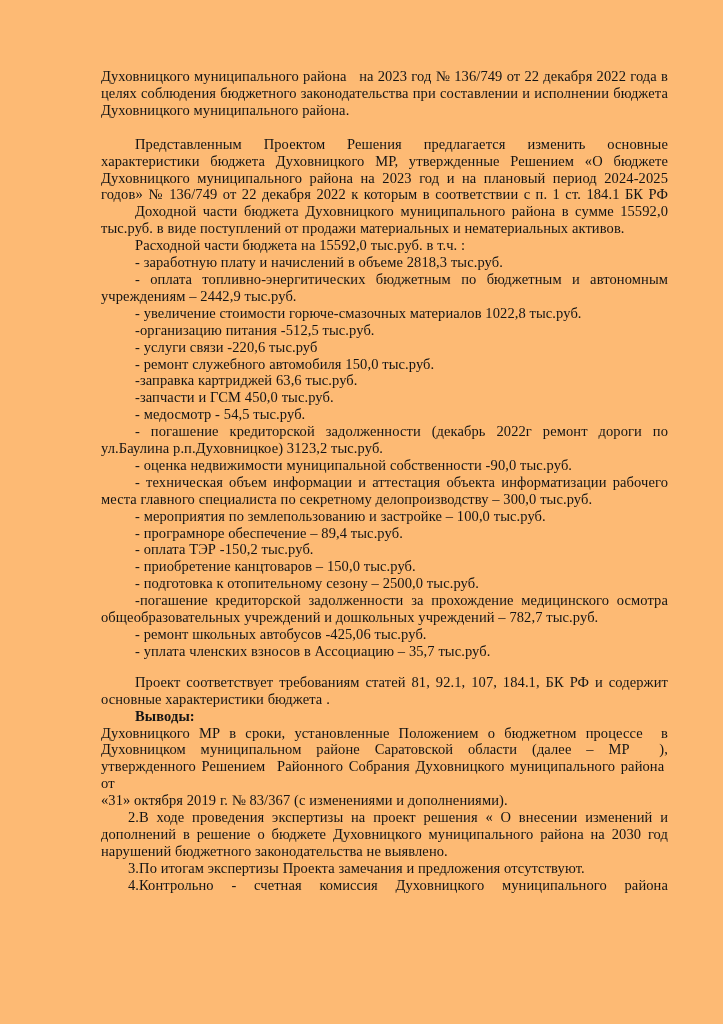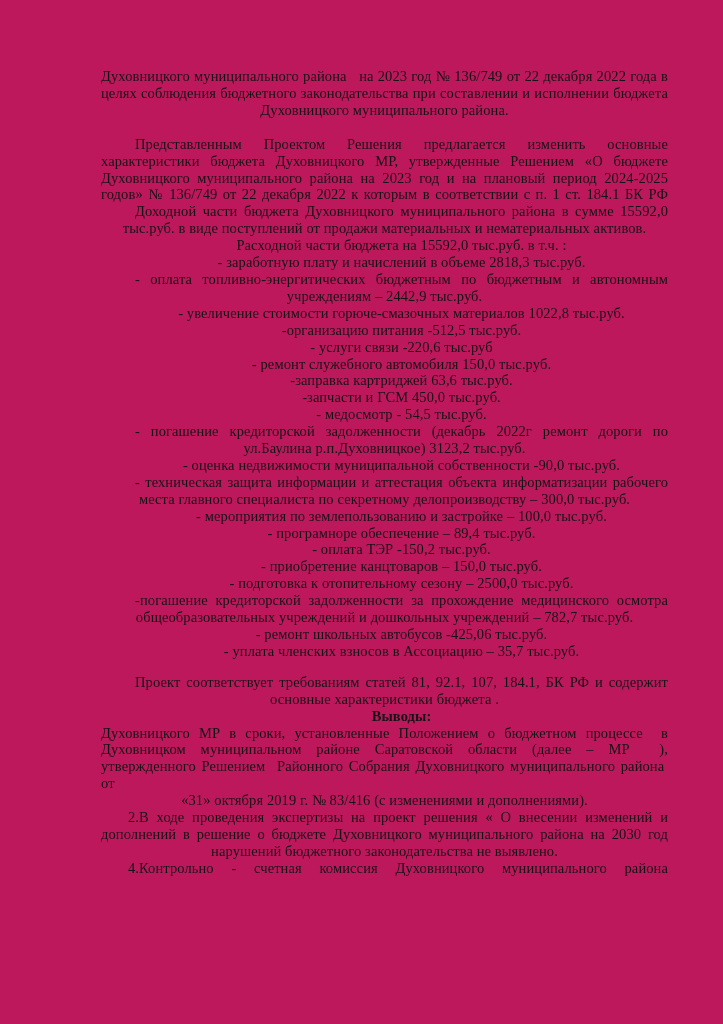--- a/index.html
+++ b/index.html
@@ -4,37 +4,36 @@
 <style>
   html, body {
     margin: 0;
     padding: 0;
     background: #ffffff;
   }
   .page {
     position: relative;
     width: 723px;
     height: 1024px;
-    background: #be185d;
+    background: #fdba74;
     overflow: hidden;
     font-family: "Liberation Serif", "DejaVu Serif", serif;
   }
   .doc {
     position: absolute;
     left: 101px;
     top: 68px;
     width: 567px;
     font-size: 14.5px;
     line-height: 16.9px;
     color: #141414;
     letter-spacing: 0.1px;
   }
   .line {
     min-height: 16.9px;
-    text-align: center;
   }
   .line.justify {
     text-align: justify;
     text-align-last: justify;
   }
   .line.ind-md { text-indent: 34px; }
   .line.ind-sm { text-indent: 27px; }
   .line.bold   { font-weight: bold; }
   .gap { width: 100%; }
 </style>
@@ -60,37 +59,38 @@
       <div class="line ind-md">- увеличение стоимости горюче-смазочных материалов 1022,8 тыс.руб.</div>
       <div class="line ind-md">-организацию питания -512,5 тыс.руб.</div>
       <div class="line ind-md">- услуги связи -220,6 тыс.руб</div>
       <div class="line ind-md">- ремонт служебного автомобиля 150,0 тыс.руб.</div>
       <div class="line ind-md">-заправка картриджей 63,6 тыс.руб.</div>
       <div class="line ind-md">-запчасти и ГСМ 450,0 тыс.руб.</div>
       <div class="line ind-md">- медосмотр - 54,5 тыс.руб.</div>
       <div class="line justify ind-md">- погашение кредиторской задолженности (декабрь 2022г ремонт дороги по</div>
       <div class="line">ул.Баулина р.п.Духовницкое) 3123,2 тыс.руб.</div>
       <div class="line ind-md">- оценка недвижимости муниципальной собственности -90,0 тыс.руб.</div>
-      <div class="line justify ind-md">- техническая защита информации и аттестация объекта информатизации рабочего</div>
+      <div class="line justify ind-md">- техническая объем информации и аттестация объекта информатизации рабочего</div>
       <div class="line">места главного специалиста по секретному делопроизводству – 300,0 тыс.руб.</div>
       <div class="line ind-md">- мероприятия по землепользованию и застройке – 100,0 тыс.руб.</div>
       <div class="line ind-md">- програмноре обеспечение – 89,4 тыс.руб.</div>
       <div class="line ind-md">- оплата ТЭР -150,2 тыс.руб.</div>
       <div class="line ind-md">- приобретение канцтоваров – 150,0 тыс.руб.</div>
       <div class="line ind-md">- подготовка к отопительному сезону – 2500,0 тыс.руб.</div>
       <div class="line justify ind-md">-погашение кредиторской задолженности за прохождение медицинского осмотра</div>
       <div class="line">общеобразовательных учреждений и дошкольных учреждений – 782,7 тыс.руб.</div>
       <div class="line ind-md">- ремонт школьных автобусов -425,06 тыс.руб.</div>
       <div class="line ind-md">- уплата членских взносов в Ассоциацию – 35,7 тыс.руб.</div>
       <div class="gap" style="height: 14px;"></div>
       <div class="line justify ind-md">Проект соответствует требованиям статей 81, 92.1, 107, 184.1, БК РФ и содержит</div>
       <div class="line">основные характеристики бюджета .</div>
       <div class="line bold ind-md">Выводы:</div>
       <div class="line justify">Духовницкого МР в сроки, установленные Положением о бюджетном процессе&nbsp; в</div>
       <div class="line justify">Духовницком муниципальном районе Саратовской области (далее – МР&nbsp; ),</div>
       <div class="line justify">утвержденного Решением&nbsp; Районного Собрания Духовницкого муниципального района&nbsp; от</div>
-      <div class="line">«31» октября 2019 г. № 83/416 (с изменениями и дополнениями).</div>
+      <div class="line">«31» октября 2019 г. № 83/367 (с изменениями и дополнениями).</div>
       <div class="line justify ind-sm">2.В ходе проведения экспертизы на проект решения « О внесении изменений и</div>
       <div class="line justify">дополнений в решение о бюджете Духовницкого муниципального района на 2030 год</div>
       <div class="line">нарушений бюджетного законодательства не выявлено.</div>
+      <div class="line ind-sm">3.По итогам экспертизы Проекта замечания и предложения отсутствуют.</div>
       <div class="line justify ind-sm">4.Контрольно - счетная комиссия Духовницкого муниципального района</div>
     </div>
 </div>
 
 </body></html>

